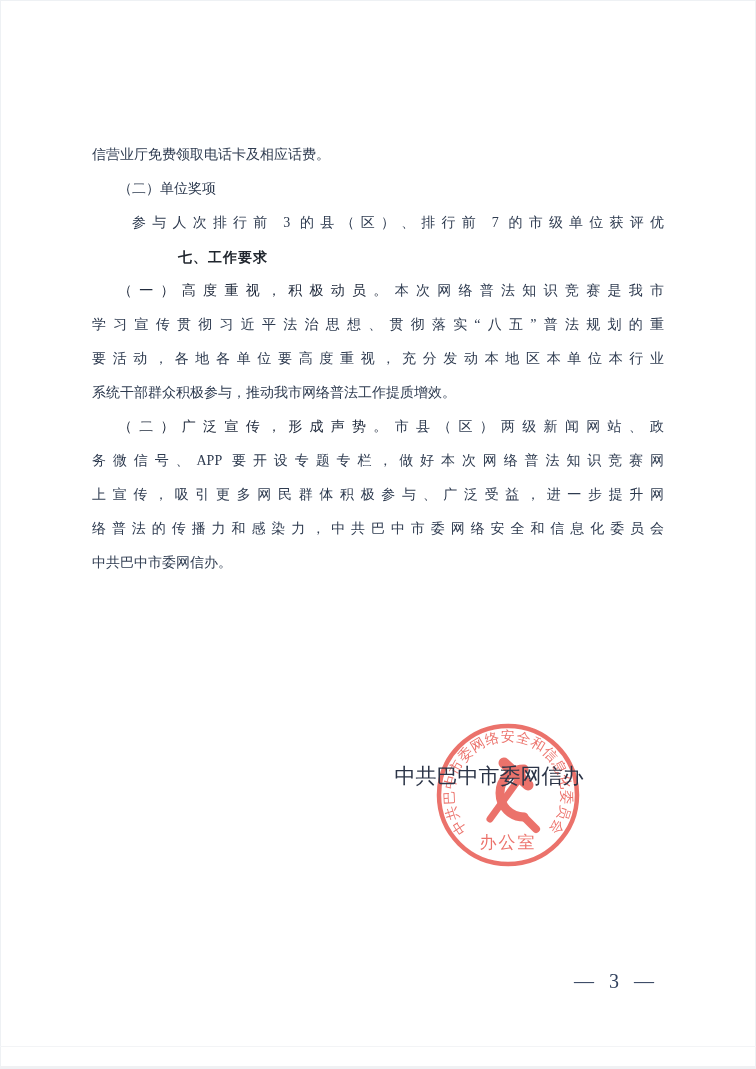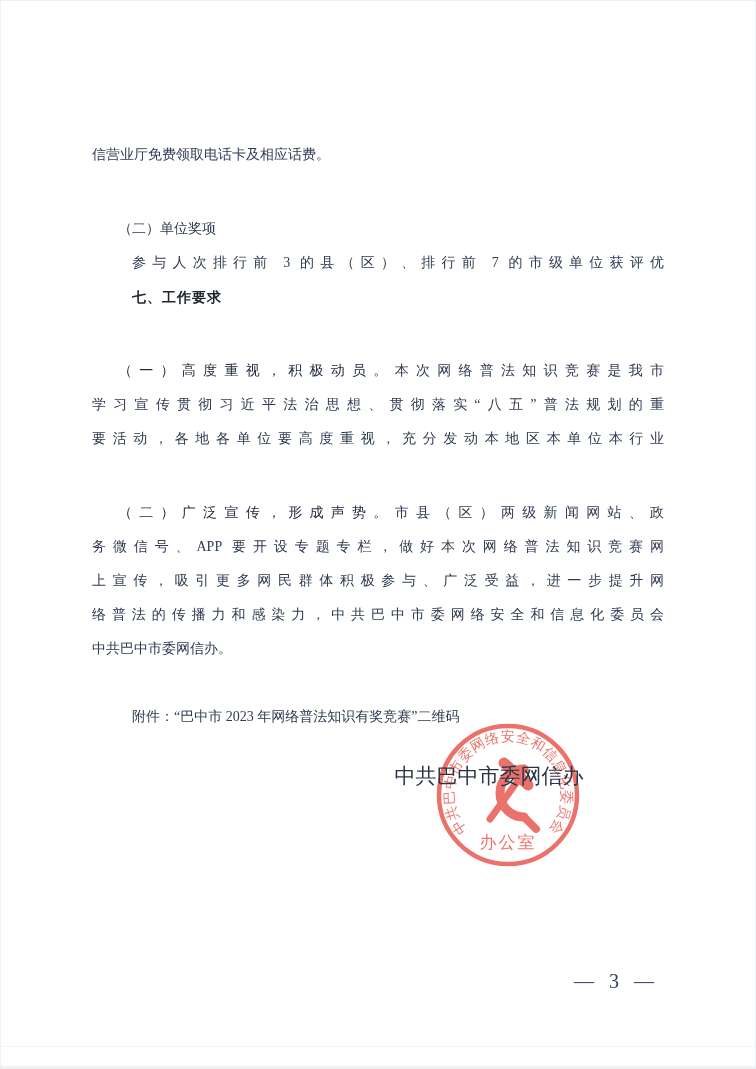--- a/index.html
+++ b/index.html
@@ -34,25 +34,25 @@
     white-space: nowrap;
     text-align: left;
   }
   .line.justify {
     white-space: normal;
     text-align: justify;
     text-align-last: justify;
     text-justify: inter-character;
   }
   .line.indent { padding-left: 40px; }
-  .line.indent-paren { padding-left: 26px; margin-top: 40px; }
+  .line.indent-paren { padding-left: 26px; }
   .seg-body { font-family: "Liberation Serif", serif; }
   .seg-kai { font-family: "Liberation Serif", serif; }
   .seg-kai-bold { font-family: "Liberation Serif", serif; font-weight: normal; color: #222c3e; }
-  .seg-hei { font-family: "Liberation Sans", sans-serif; font-weight: bold; color: #20262e; letter-spacing: 1px; }
+  .seg-hei { font-family: "Liberation Sans", sans-serif; font-weight: bold; color: #20262e; letter-spacing: 1px; margin-left: 46px; }
   .signature-block {
     position: absolute;
     left: 389px; top: 758px; width: 200px;
     text-align: center;
     color: #2b3447;
     font-size: 21px;
     z-index: 3;
   }
   .signature-block .sig-line { height: 37px; line-height: 37px; white-space: nowrap; }
   .seal {
@@ -78,27 +78,27 @@
 <div class="page">
 
   <div class="text-block" id="text-block">
       <div class="line"><span class="seg-body">信营业厅免费领取电话卡及相应话费。</span></div>
       <div class="line indent-paren"><span class="seg-kai">（二）单位奖项</span></div>
       <div class="line indent justify"><span class="seg-body">参与人次排行前 3 的县（区）、排行前 7 的市级单位获评优</span></div>
       <div class="line indent"><span class="seg-hei">七、工作要求</span></div>
       <div class="line indent-paren justify"><span class="seg-kai-bold">（一）高度重视，积极动员。</span><span class="seg-body">本次网络普法知识竞赛是我市</span></div>
       <div class="line justify"><span class="seg-body">学习宣传贯彻习近平法治思想、贯彻落实“八五”普法规划的重</span></div>
       <div class="line justify"><span class="seg-body">要活动，各地各单位要高度重视，充分发动本地区本单位本行业</span></div>
+      <div class="line"><span class="seg-body">系统干部群众积极参与，推动我市网络普法工作提质增效。</span></div>
       <div class="line indent-paren justify"><span class="seg-kai-bold">（二）广泛宣传，形成声势。</span><span class="seg-body">市县（区）两级新闻网站、政</span></div>
       <div class="line justify"><span class="seg-body">务微信号、APP 要开设专题专栏，做好本次网络普法知识竞赛网</span></div>
       <div class="line justify"><span class="seg-body">上宣传，吸引更多网民群体积极参与、广泛受益，进一步提升网</span></div>
       <div class="line justify"><span class="seg-body">络普法的传播力和感染力，中共巴中市委网络安全和信息化委员会</span></div>
       <div class="line"><span class="seg-body">中共巴中市委网信办。</span></div>
       <div class="line">&nbsp;</div>
-      <div class="line indent"><span class="seg-body">附件：“巴中市 2023 年网络普法知识有奖竞赛”二维码</span></div>
     </div>
 
   <svg class="seal" viewBox="0 0 152 152" xmlns="http://www.w3.org/2000/svg">
     <defs>
       <path id="seal-arc" d="M 34.6 110.7 A 54 54 0 1 1 117.4 110.7" fill="none"></path>
     </defs>
     <g opacity="0.92">
       <circle cx="76" cy="76" r="69" fill="none" stroke="#e8564e" stroke-width="4.5"></circle>
       <text font-size="14" fill="#e8564e" letter-spacing="0.5" font-family="Liberation Serif, serif">
         <textPath href="#seal-arc" startOffset="50%" text-anchor="middle">中共巴中市委网络安全和信息化委员会</textPath>

